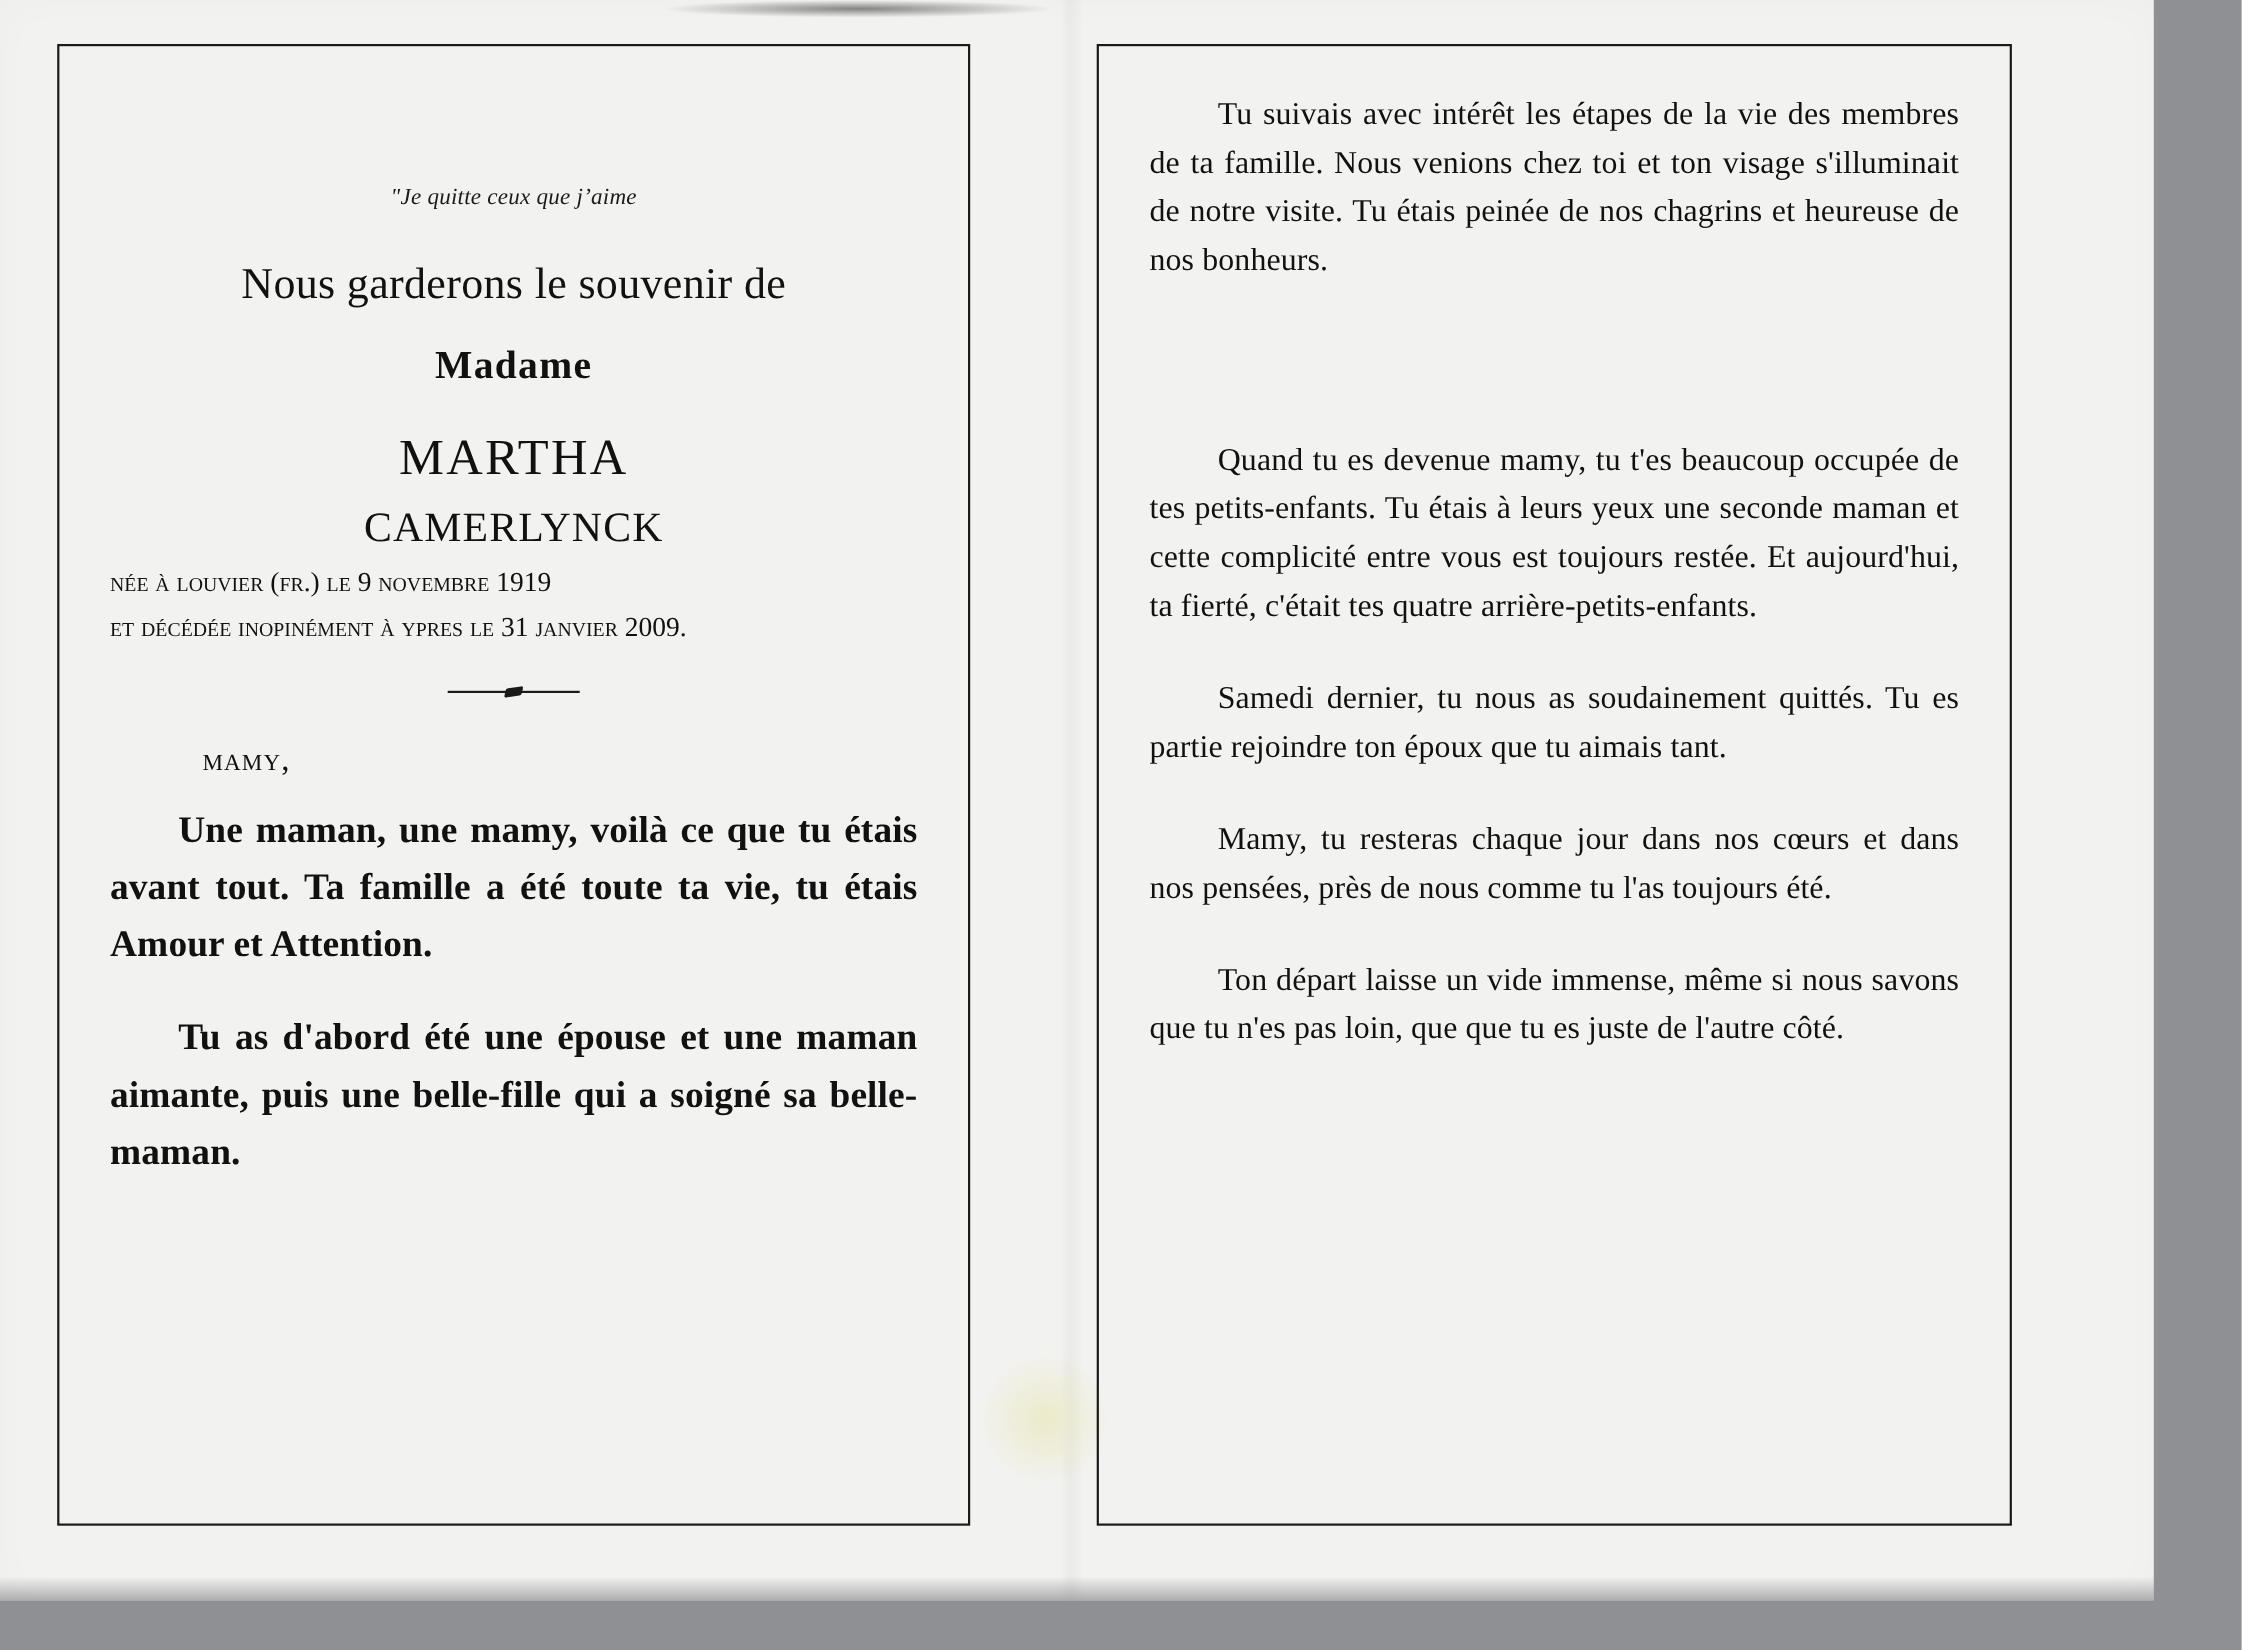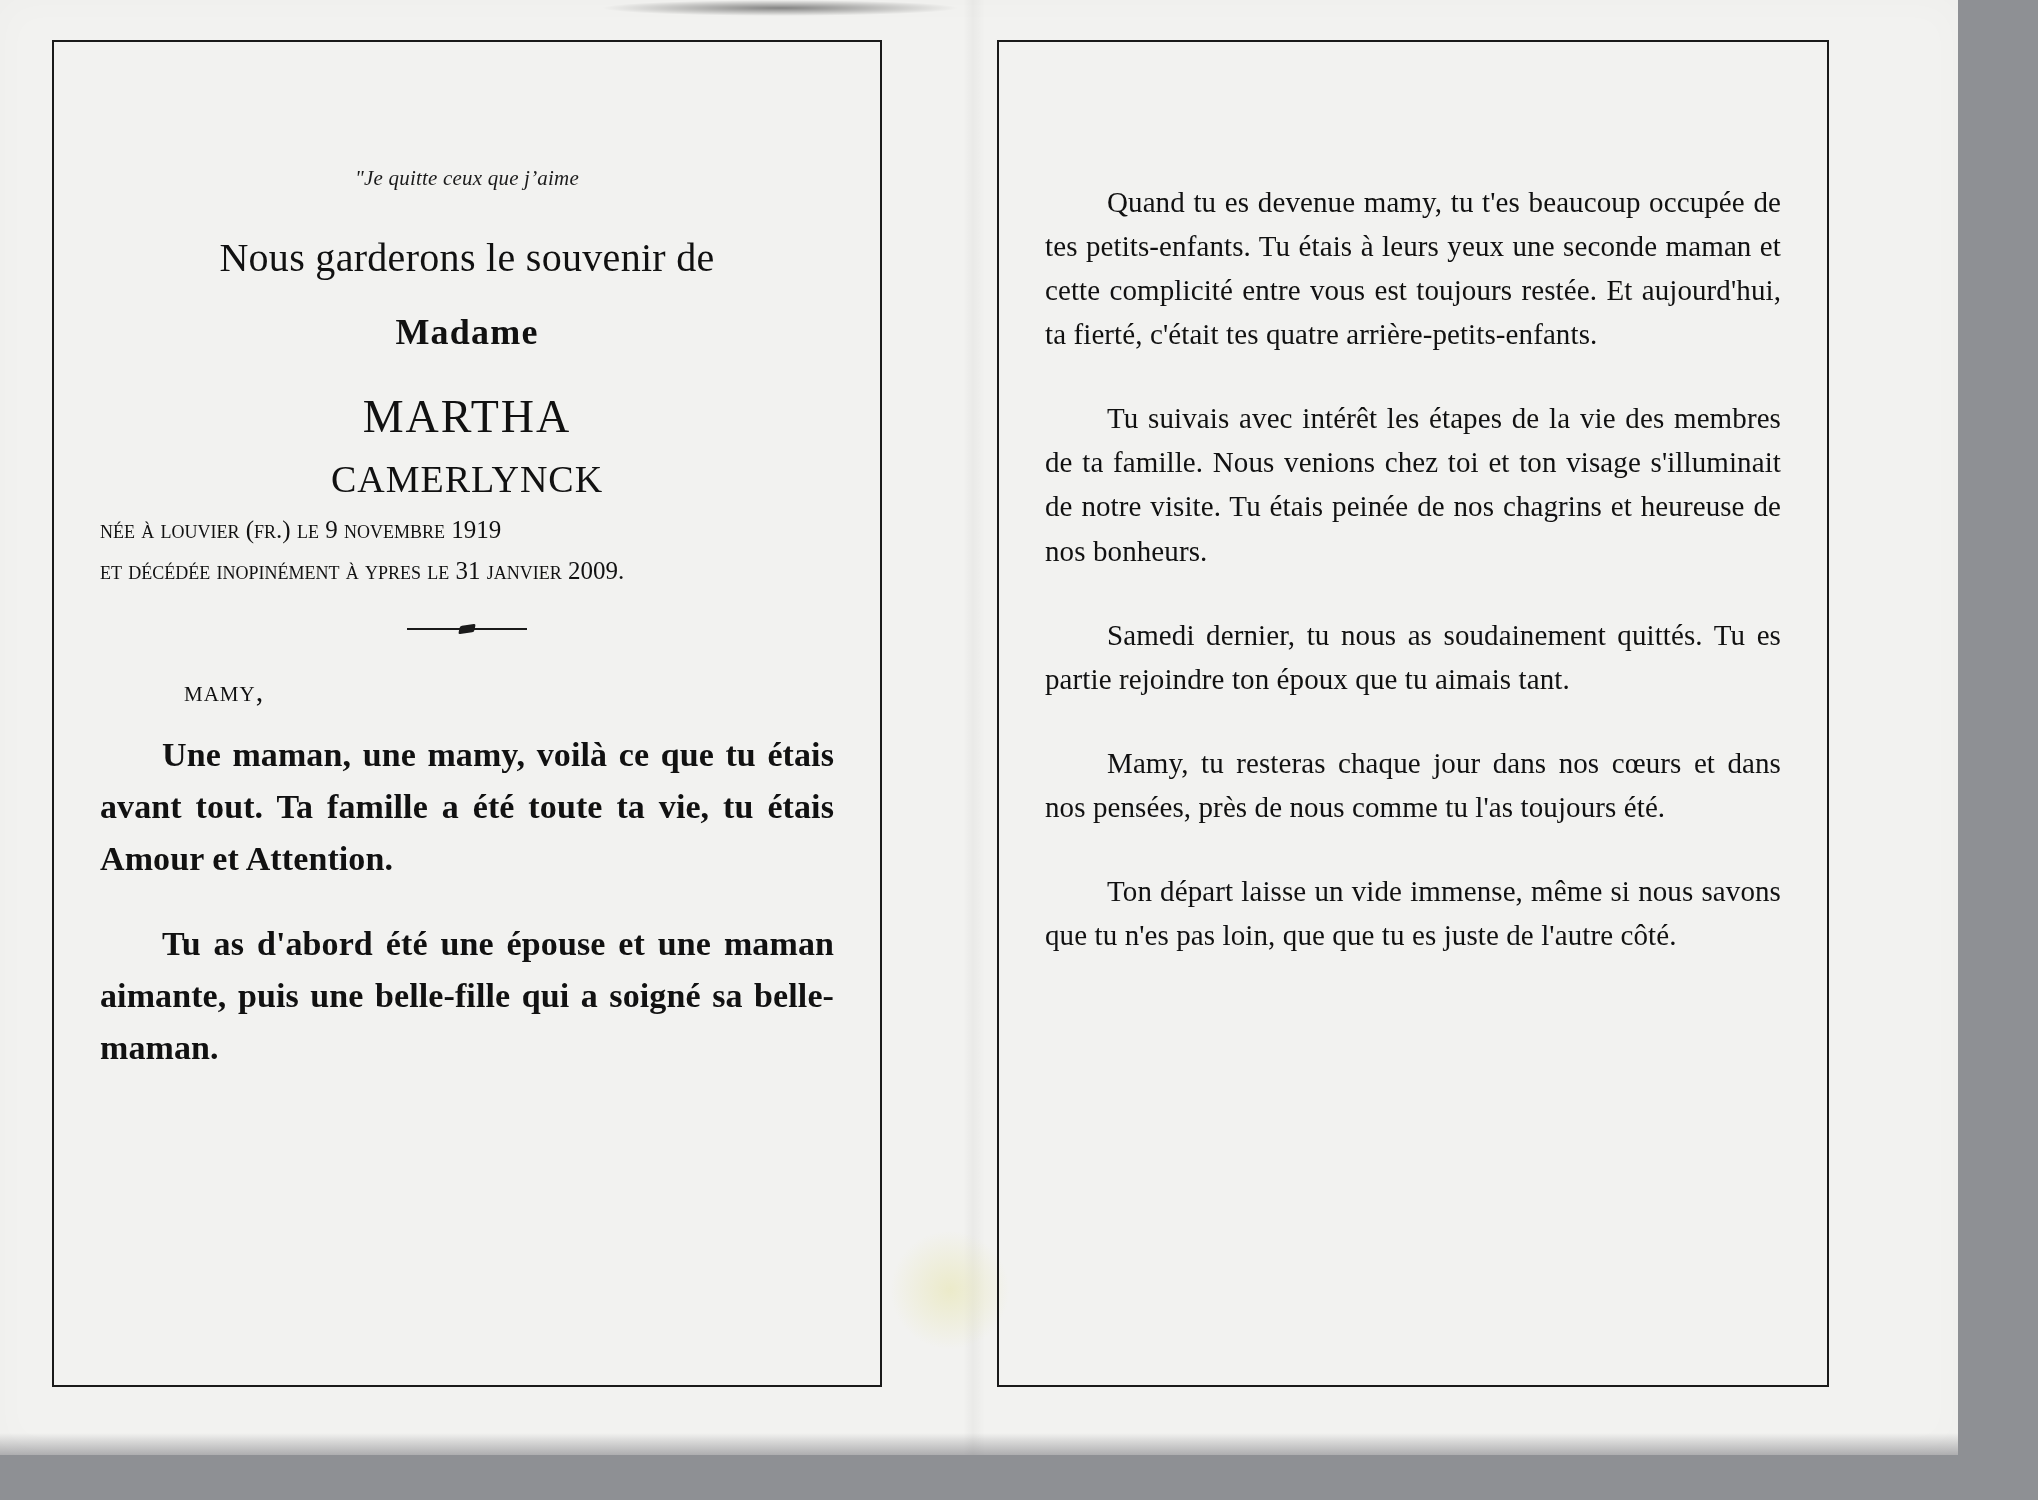--- a/index.html
+++ b/index.html
@@ -241,22 +241,22 @@
 
         <p class="para">Une maman, une mamy, voilà ce que tu étais avant tout. Ta famille a été toute ta vie, tu étais Amour et Attention.</p>
         <p class="para">Tu as d'abord été une épouse et une maman aimante, puis une belle-fille qui a soigné sa belle-maman.</p>
 
       </div>
     </div>
 
     <div class="panel" id="panel-right">
       <div class="panel-inner">
 
+        <p class="rpara">Tu suivais avec intérêt les étapes de la vie des membres de ta famille. Nous venions chez toi et ton visage s'illuminait de notre visite. Tu étais peinée de nos chagrins et heureuse de nos bonheurs.</p>
         <p class="rpara first">Quand tu es devenue mamy, tu t'es beaucoup occupée de tes petits-enfants. Tu étais à leurs yeux une seconde maman et cette complicité entre vous est toujours restée. Et aujourd'hui, ta fierté, c'était tes quatre arrière-petits-enfants.</p>
-        <p class="rpara">Tu suivais avec intérêt les étapes de la vie des membres de ta famille. Nous venions chez toi et ton visage s'illuminait de notre visite. Tu étais peinée de nos chagrins et heureuse de nos bonheurs.</p>
         <p class="rpara">Samedi dernier, tu nous as soudainement quittés. Tu es partie rejoindre ton époux que tu aimais tant.</p>
         <p class="rpara">Mamy, tu resteras chaque jour dans nos cœurs et dans nos pensées, près de nous comme tu l'as toujours été.</p>
         <p class="rpara">Ton départ laisse un vide immense, même si nous savons que tu n'es pas loin, que que tu es juste de l'autre côté.</p>
 
       </div>
     </div>
 
   </div>
 </div>
 

